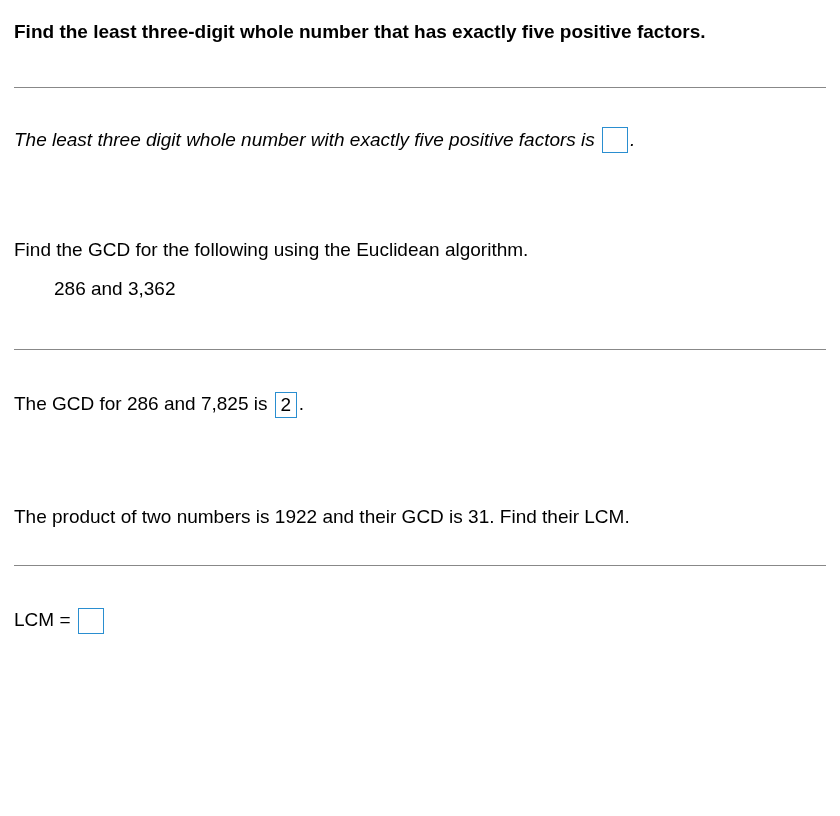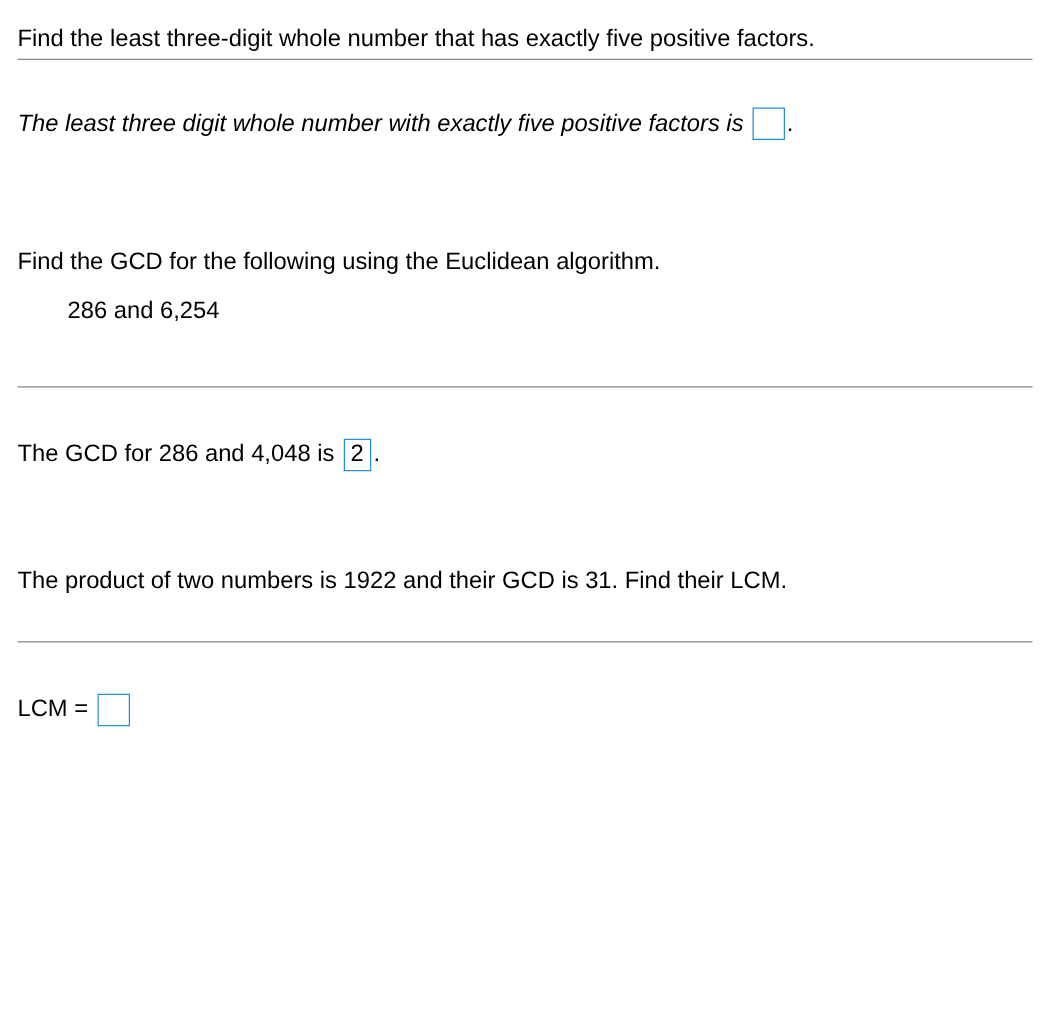--- a/index.html
+++ b/index.html
@@ -16,40 +16,43 @@
       height: 816px;
       padding: 18px 14px;
       line-height: 1.5;
     }
     .hr {
       border: none;
       border-top: 1px solid #888;
       margin: 0;
     }
     .q1-top {
+      padding-bottom: 40px;
+      font-weight: bold;
     }
     .q1-answer-row {
       padding-top: 38px;
       padding-bottom: 82px;
       font-style: italic;
     }
     .q2-top {
       padding-top: 0;
       padding-bottom: 10px;
     }
     .q2-nums {
       padding-left: 40px;
       padding-bottom: 46px;
     }
     .q2-answer {
       padding-top: 40px;
       padding-bottom: 72px;
     }
     .q3-top {
       padding-bottom: 34px;
+      margin-top: 12px;
     }
     .q3-answer {
       padding-top: 40px;
     }
     .inline-input {
       display: inline-block;
       border: 1px solid #2a8ed0;
       min-width: 26px;
       height: 26px;
       vertical-align: middle;
@@ -72,25 +75,25 @@
 <hr class="hr">
 <div class="q1-answer-row">
   <span>The least three digit whole number with exactly five positive factors is</span>
   <span class="inline-input"></span><span>.</span>
 </div>
 
 <div class="q2-top">
   <span>Find the GCD for the following using the Euclidean algorithm.</span>
 </div>
 <div class="q2-nums">
-  <span>286 and 6,254</span>
+  <span>286 and 3,362</span>
 </div>
 <hr class="hr">
 <div class="q2-answer">
-  <span>The GCD for 286 and 4,048 is</span>
+  <span>The GCD for 286 and 7,825 is</span>
   <span class="inline-input filled">2</span><span>.</span>
 </div>
 
 <div class="q3-top">
   <span>The product of two numbers is 1922 and their GCD is 31. Find their LCM.</span>
 </div>
 <hr class="hr">
 <div class="q3-answer">
   <span>LCM =</span>
   <span class="inline-input"></span>

